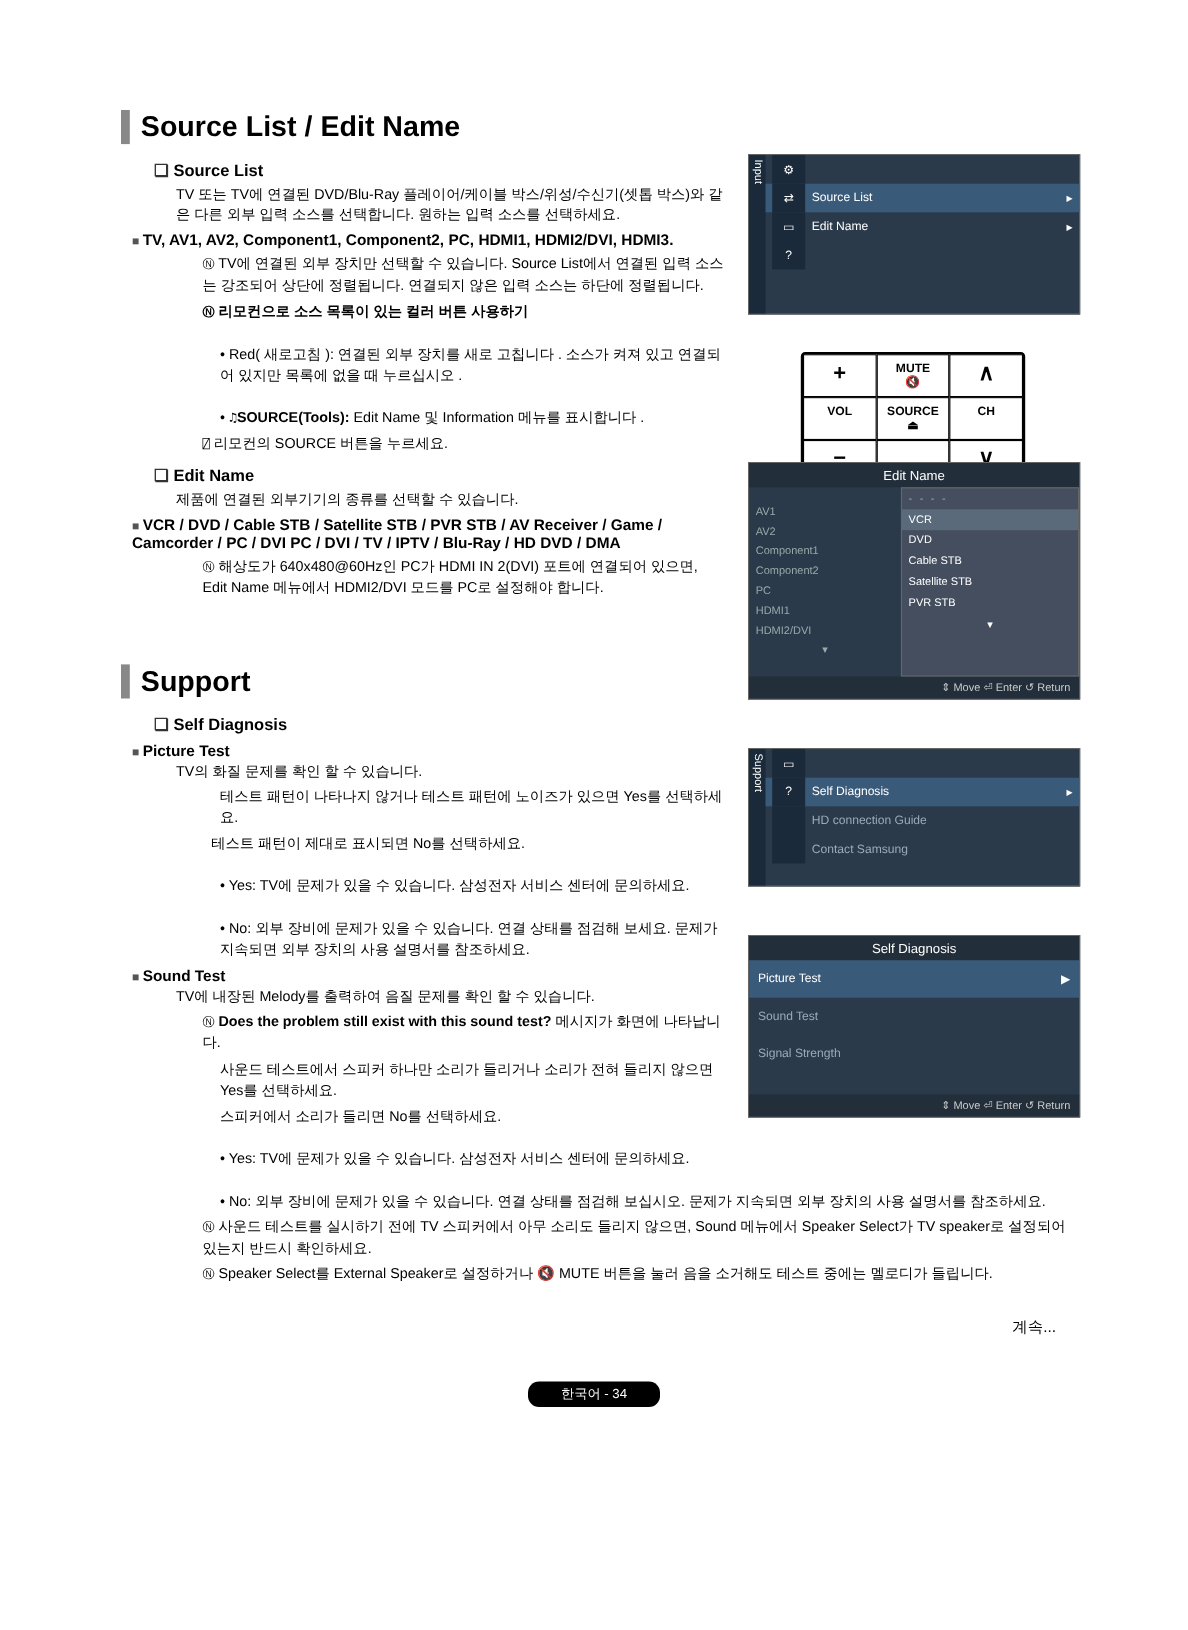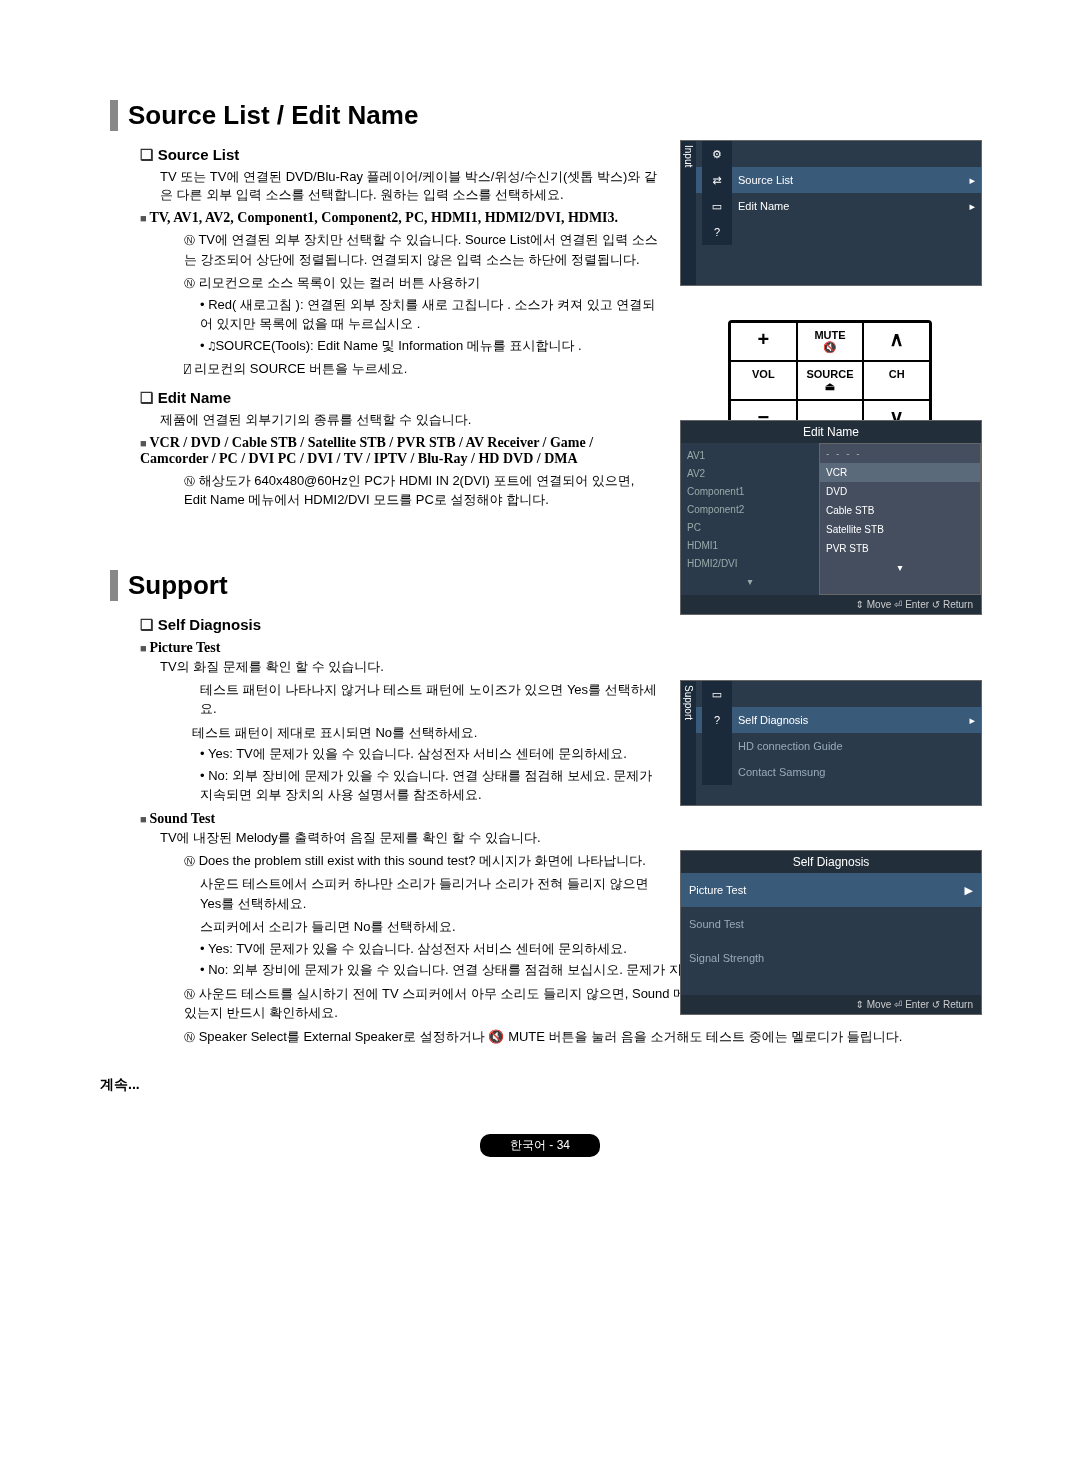--- a/index.html
+++ b/index.html
@@ -26,27 +26,27 @@
     font-weight: bold;
     font-size: 15px;
     margin: 10px 0 4px 40px;
   }
   .sec-h::before {
     content: "❏ ";
     color: #333;
   }
   .content-block { margin-left: 60px; }
   .content-narrow { width: 500px; }
-  .li1 { margin: 6px 0 2px 40px; font-weight: bold; font-size: 14px; font-family: Liberation Serif, serif; }
+  .li1 { margin: 6px 0 2px 20px; font-weight: bold; font-size: 14px; }
   .li1::before { content: "■  "; color: #555; font-size: 11px; }
   .li2 { margin: 4px 0 0 24px; font-size: 13px; line-height: 1.5; }
   .li2 .marker { font-family: monospace; font-size: 11px; }
-  .li3 { margin: 2px 0 0 40px; font-size: 13px; line-height: 1.5; }
+  .li3 { margin: 19px 0 0 40px; font-size: 13px; line-height: 1.5; }
   .li3::before { content: "•  "; }
-  .note-b { font-weight: normal; }
+  .note-b { font-weight: bold; }
   .remote-icon { font-family: monospace; font-size: 12px; }
   .osd {
     background: #2a3a4a;
     border: 1px solid #666;
     color: #fff;
     width: 300px;
     font-size: 11px;
   }
   .osd .row { display: flex; align-items: center; height: 26px; padding: 0 6px; }
   .osd .icon-col { width: 30px; text-align: center; background: #1a2a3a; height: 100%; display:flex;align-items:center;justify-content:center;}
@@ -62,21 +62,21 @@
   .fig5 { top: 850px; }
   .remote-box {
     width:200px; margin:0 auto;
     border:2px solid #000; border-radius:4px;
     display:grid; grid-template-columns: repeat(3,1fr);
   }
   .remote-box .cell { border:1px solid #000; text-align:center; padding:6px 0; font-size:11px; font-weight:bold;}
   .remote-box .big { font-size:20px; font-weight:bold; line-height:1;}
   .arrow-down { width:0;height:0;border-left:8px solid transparent;border-right:8px solid transparent;border-top:12px solid #000; margin:4px auto;}
   .page-foot { text-align:center; background:#000; color:#fff; width:120px; margin:40px auto 0; padding:3px 0; border-radius:10px; font-size:12px;}
-  .cont { font-size:14px; margin-top:30px; padding-right:20px;font-weight:bold;}
+  .cont { text-align:right; font-size:14px; margin-top:30px; padding-right:20px;}
   .subtab { display:flex; }
   .submenu { background: #444e5e; width: 160px; border:1px solid #666; font-size:10px; }
   .submenu .itm { padding:4px 6px; display:flex; justify-content:space-between; align-items:center;}
   .submenu .itm.sel { background:#5a6a7a; }
   .dash { letter-spacing:2px; color:#aaa;}
 </style>
 </head>
 <body>
 
 <div class="page">
@@ -142,21 +142,21 @@
       <div class="cell"></div>
       <div class="cell big">∨</div>
     </div>
     <div class="arrow-down"></div>
   </div>
 
   <div class="right-figs fig3">
     <div class="osd">
       <div class="osd-title">Edit Name</div>
       <div class="subtab" style="min-height:140px">
-        <div style="flex:1;padding:4px 6px;font-size:10px;line-height:1.8;color:#9aa">
+        <div style="flex:1;padding:14px 6px;font-size:10px;line-height:1.8;color:#9aa">
           <div>AV1</div>
           <div>AV2</div>
           <div>Component1</div>
           <div>Component2</div>
           <div>PC</div>
           <div>HDMI1</div>
           <div>HDMI2/DVI</div>
           <div style="text-align:center">▾</div>
         </div>
         <div class="submenu">

